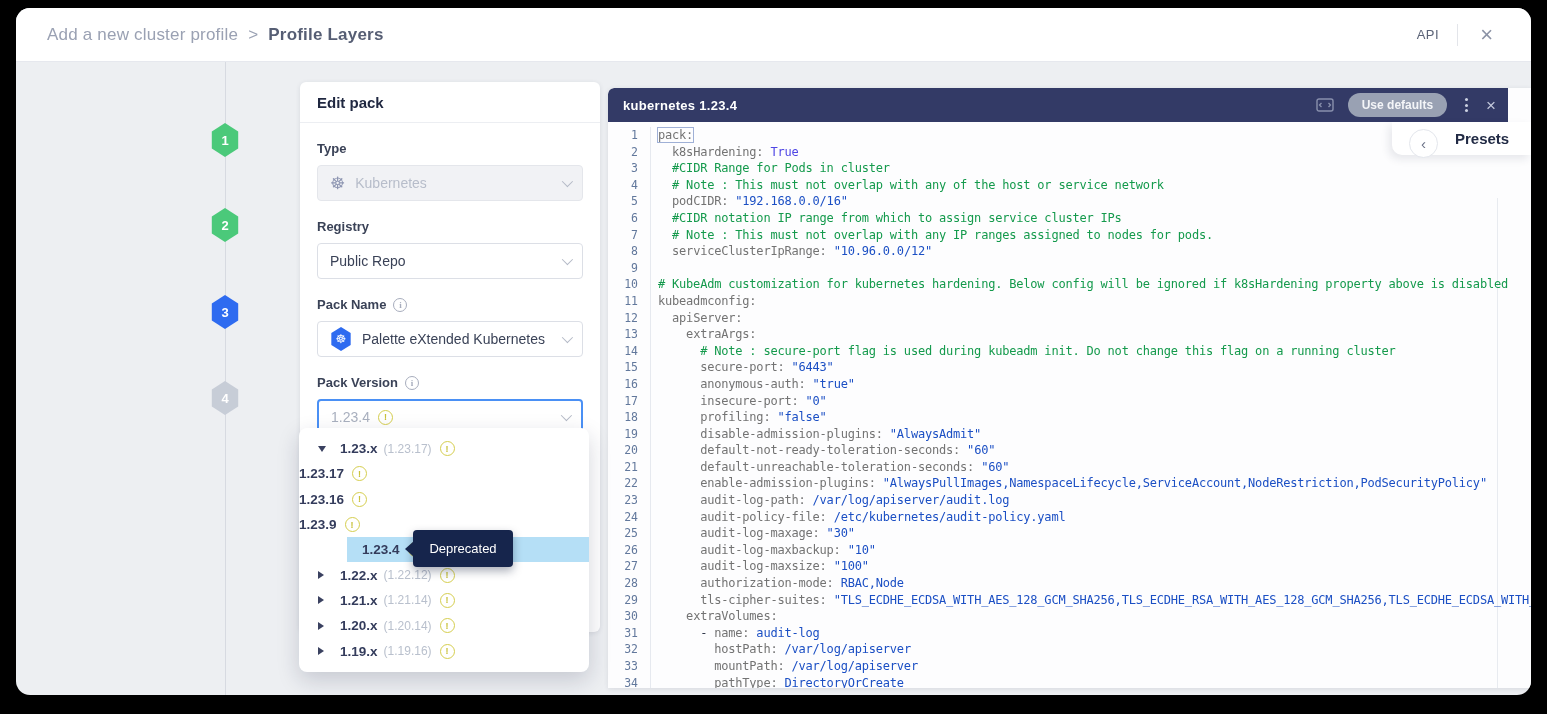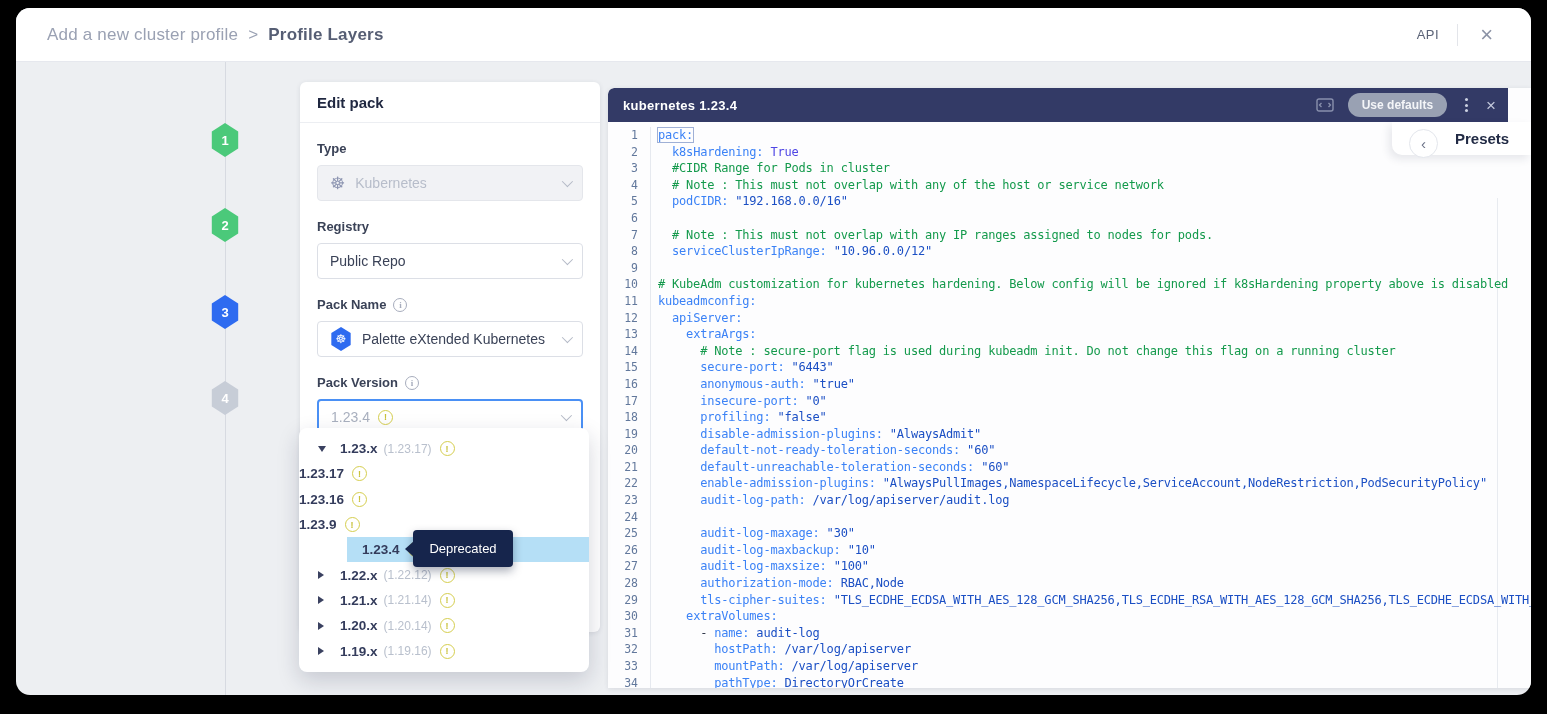--- a/index.html
+++ b/index.html
@@ -96,21 +96,21 @@
   .presets-chevron { width:29px; height:29px; border:1px solid #e3e6ec; border-radius:50%; background:#fff;
                      display:flex; align-items:center; justify-content:center; color:#6a7186; font-size:15px;
                      margin-left:17px; margin-top:10px; cursor:pointer; }
   .presets-label { font-size:15px; font-weight:700; color:#222b45; margin-left:17px; }
 
   .code-area { position:absolute; left:0; top:34px; right:0; bottom:0; padding-top:5px; overflow:hidden; }
   .code-line { display:flex; height:16.6px; line-height:16.6px; font-family:"DejaVu Sans Mono", monospace; white-space:pre; }
   .ln { flex:none; width:42px; text-align:right; padding-right:12px; color:#62789c; font-size:11.5px; }
   .lgut { flex:none; width:8px; border-left:1px solid #e6e9ef; }
   .ltext { font-size:12px; letter-spacing:-0.2px; }
-  .tok-key { color:#3b82f6; } .tok-str { color:#1b4fc4; } .tok-bool { color:#4f46e5; }
+  .tok-key { color:#737373; } .tok-str { color:#1b4fc4; } .tok-bool { color:#4f46e5; }
   .tok-comment { color:#149a4c; } .tok-plain { color:#333a4d; }
   .cursor-box { outline:1px solid #9fb0d6; }
 </style>
 </head>
 <body>
 
 <div class="window">
 
   <div class="top-header">
     <div class="breadcrumb">
@@ -260,39 +260,39 @@
         <span class="presets-chevron">‹</span>
         <span class="presets-label">Presets</span>
       </div>
 
       <div class="code-area" id="code-area">
           <div class="code-line"><span class="ln">1</span><span class="lgut"></span><span class="ltext"><span class="tok-key cursor-box">pack:</span></span></div>
           <div class="code-line"><span class="ln">2</span><span class="lgut"></span><span class="ltext"><span class="tok-plain">  </span><span class="tok-key">k8sHardening:</span><span class="tok-bool"> True</span></span></div>
           <div class="code-line"><span class="ln">3</span><span class="lgut"></span><span class="ltext"><span class="tok-plain">  </span><span class="tok-comment">#CIDR Range for Pods in cluster</span></span></div>
           <div class="code-line"><span class="ln">4</span><span class="lgut"></span><span class="ltext"><span class="tok-plain">  </span><span class="tok-comment"># Note : This must not overlap with any of the host or service network</span></span></div>
           <div class="code-line"><span class="ln">5</span><span class="lgut"></span><span class="ltext"><span class="tok-plain">  </span><span class="tok-key">podCIDR:</span><span class="tok-str"> "192.168.0.0/16"</span></span></div>
-          <div class="code-line"><span class="ln">6</span><span class="lgut"></span><span class="ltext"><span class="tok-plain">  </span></span></div>
+          <div class="code-line"><span class="ln">6</span><span class="lgut"></span><span class="ltext"><span class="tok-plain">  </span><span class="tok-comment">#CIDR notation IP range from which to assign service cluster IPs</span></span></div>
           <div class="code-line"><span class="ln">7</span><span class="lgut"></span><span class="ltext"><span class="tok-plain">  </span><span class="tok-comment"># Note : This must not overlap with any IP ranges assigned to nodes for pods.</span></span></div>
           <div class="code-line"><span class="ln">8</span><span class="lgut"></span><span class="ltext"><span class="tok-plain">  </span><span class="tok-key">serviceClusterIpRange:</span><span class="tok-str"> "10.96.0.0/12"</span></span></div>
           <div class="code-line"><span class="ln">9</span><span class="lgut"></span><span class="ltext"></span></div>
           <div class="code-line"><span class="ln">10</span><span class="lgut"></span><span class="ltext"><span class="tok-comment"># KubeAdm customization for kubernetes hardening. Below config will be ignored if k8sHardening property above is disabled</span></span></div>
           <div class="code-line"><span class="ln">11</span><span class="lgut"></span><span class="ltext"><span class="tok-key">kubeadmconfig:</span></span></div>
           <div class="code-line"><span class="ln">12</span><span class="lgut"></span><span class="ltext"><span class="tok-plain">  </span><span class="tok-key">apiServer:</span></span></div>
           <div class="code-line"><span class="ln">13</span><span class="lgut"></span><span class="ltext"><span class="tok-plain">    </span><span class="tok-key">extraArgs:</span></span></div>
           <div class="code-line"><span class="ln">14</span><span class="lgut"></span><span class="ltext"><span class="tok-plain">      </span><span class="tok-comment"># Note : secure-port flag is used during kubeadm init. Do not change this flag on a running cluster</span></span></div>
           <div class="code-line"><span class="ln">15</span><span class="lgut"></span><span class="ltext"><span class="tok-plain">      </span><span class="tok-key">secure-port:</span><span class="tok-str"> "6443"</span></span></div>
           <div class="code-line"><span class="ln">16</span><span class="lgut"></span><span class="ltext"><span class="tok-plain">      </span><span class="tok-key">anonymous-auth:</span><span class="tok-str"> "true"</span></span></div>
           <div class="code-line"><span class="ln">17</span><span class="lgut"></span><span class="ltext"><span class="tok-plain">      </span><span class="tok-key">insecure-port:</span><span class="tok-str"> "0"</span></span></div>
           <div class="code-line"><span class="ln">18</span><span class="lgut"></span><span class="ltext"><span class="tok-plain">      </span><span class="tok-key">profiling:</span><span class="tok-str"> "false"</span></span></div>
           <div class="code-line"><span class="ln">19</span><span class="lgut"></span><span class="ltext"><span class="tok-plain">      </span><span class="tok-key">disable-admission-plugins:</span><span class="tok-str"> "AlwaysAdmit"</span></span></div>
           <div class="code-line"><span class="ln">20</span><span class="lgut"></span><span class="ltext"><span class="tok-plain">      </span><span class="tok-key">default-not-ready-toleration-seconds:</span><span class="tok-str"> "60"</span></span></div>
           <div class="code-line"><span class="ln">21</span><span class="lgut"></span><span class="ltext"><span class="tok-plain">      </span><span class="tok-key">default-unreachable-toleration-seconds:</span><span class="tok-str"> "60"</span></span></div>
           <div class="code-line"><span class="ln">22</span><span class="lgut"></span><span class="ltext"><span class="tok-plain">      </span><span class="tok-key">enable-admission-plugins:</span><span class="tok-str"> "AlwaysPullImages,NamespaceLifecycle,ServiceAccount,NodeRestriction,PodSecurityPolicy"</span></span></div>
           <div class="code-line"><span class="ln">23</span><span class="lgut"></span><span class="ltext"><span class="tok-plain">      </span><span class="tok-key">audit-log-path:</span><span class="tok-str"> /var/log/apiserver/audit.log</span></span></div>
-          <div class="code-line"><span class="ln">24</span><span class="lgut"></span></div>
+          <div class="code-line"><span class="ln">24</span><span class="lgut"></span><span class="ltext"><span class="tok-plain">      </span><span class="tok-key">audit-policy-file:</span><span class="tok-str"> /etc/kubernetes/audit-policy.yaml</span></span></div>
           <div class="code-line"><span class="ln">25</span><span class="lgut"></span><span class="ltext"><span class="tok-plain">      </span><span class="tok-key">audit-log-maxage:</span><span class="tok-str"> "30"</span></span></div>
           <div class="code-line"><span class="ln">26</span><span class="lgut"></span><span class="ltext"><span class="tok-plain">      </span><span class="tok-key">audit-log-maxbackup:</span><span class="tok-str"> "10"</span></span></div>
           <div class="code-line"><span class="ln">27</span><span class="lgut"></span><span class="ltext"><span class="tok-plain">      </span><span class="tok-key">audit-log-maxsize:</span><span class="tok-str"> "100"</span></span></div>
           <div class="code-line"><span class="ln">28</span><span class="lgut"></span><span class="ltext"><span class="tok-plain">      </span><span class="tok-key">authorization-mode:</span><span class="tok-str"> RBAC,Node</span></span></div>
           <div class="code-line"><span class="ln">29</span><span class="lgut"></span><span class="ltext"><span class="tok-plain">      </span><span class="tok-key">tls-cipher-suites:</span><span class="tok-str"> "TLS_ECDHE_ECDSA_WITH_AES_128_GCM_SHA256,TLS_ECDHE_RSA_WITH_AES_128_GCM_SHA256,TLS_ECDHE_ECDSA_WITH_CHACHA</span></span></div>
           <div class="code-line"><span class="ln">30</span><span class="lgut"></span><span class="ltext"><span class="tok-plain">    </span><span class="tok-key">extraVolumes:</span></span></div>
           <div class="code-line"><span class="ln">31</span><span class="lgut"></span><span class="ltext"><span class="tok-plain">      - </span><span class="tok-key">name:</span><span class="tok-str"> audit-log</span></span></div>
           <div class="code-line"><span class="ln">32</span><span class="lgut"></span><span class="ltext"><span class="tok-plain">        </span><span class="tok-key">hostPath:</span><span class="tok-str"> /var/log/apiserver</span></span></div>
           <div class="code-line"><span class="ln">33</span><span class="lgut"></span><span class="ltext"><span class="tok-plain">        </span><span class="tok-key">mountPath:</span><span class="tok-str"> /var/log/apiserver</span></span></div>
           <div class="code-line"><span class="ln">34</span><span class="lgut"></span><span class="ltext"><span class="tok-plain">        </span><span class="tok-key">pathType:</span><span class="tok-str"> DirectoryOrCreate</span></span></div>

